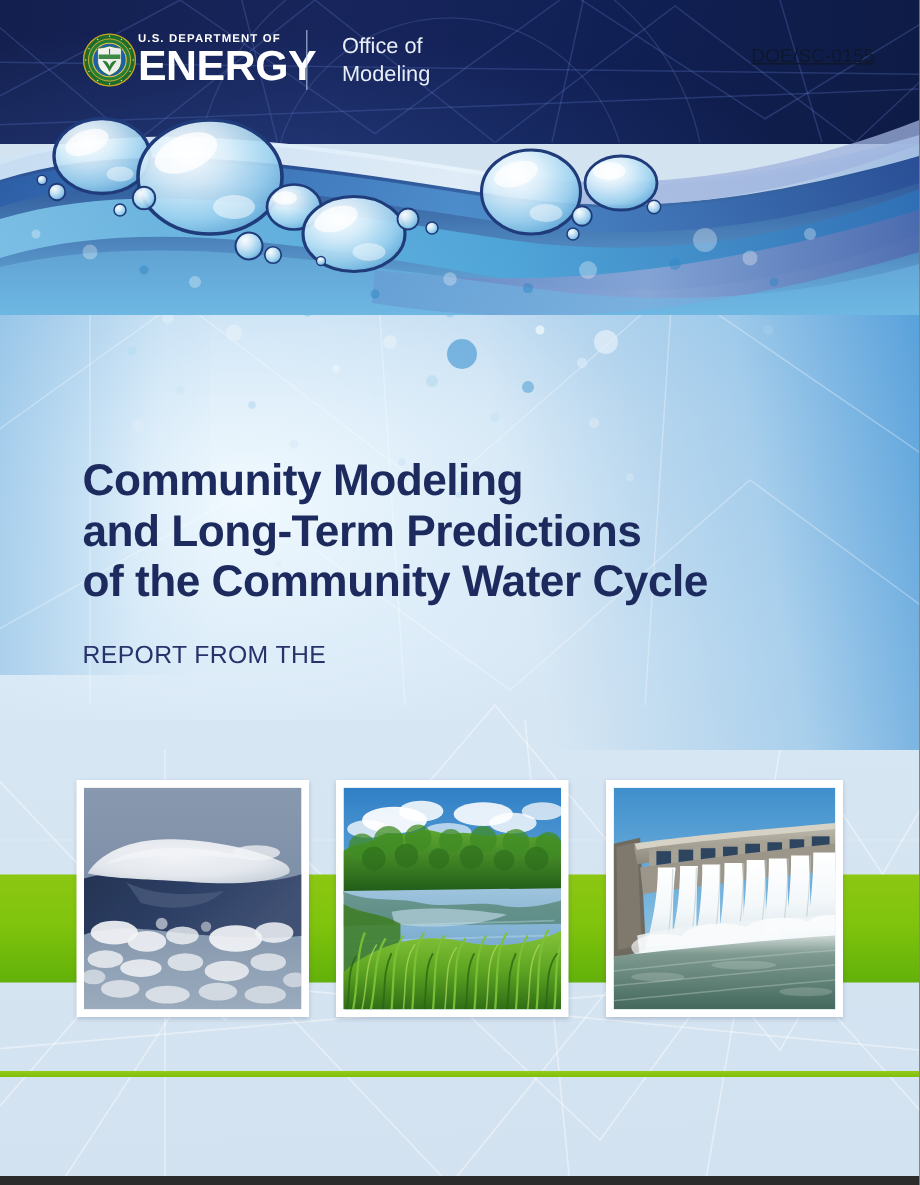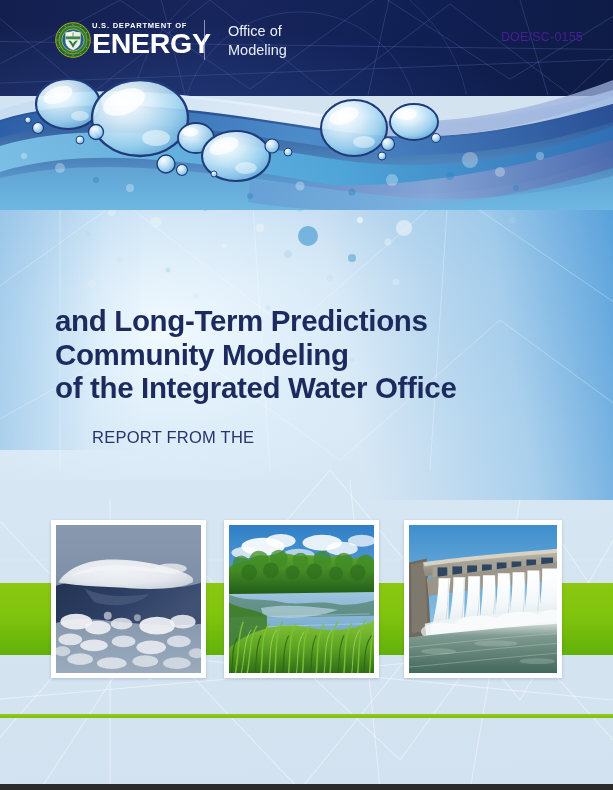--- a/index.html
+++ b/index.html
@@ -73,22 +73,23 @@
     position:absolute; left:204px; top:20px; width:1px; height:40px;
     background:rgba(190,205,235,0.65); z-index:6;
   }
   .office-of-science {
     position:absolute; left:228px; top:22px; z-index:6;
     font-size:14.5px; color:#e8eef8; line-height:18.5px;
     white-space:nowrap;
   }
   .report-number {
     position:absolute; right:30px; top:30px; z-index:6;
-    font-size:12.5px; color:#4c1d95; letter-spacing:0.2px;
+    font-size:12.5px; color:#0f172a; letter-spacing:0.2px;
     white-space:nowrap;
+    text-decoration:underline;
   }
 
   
   .wave-art {
     position:absolute; left:0; top:60px; width:613px; height:150px;
     z-index:4;
   }
 
   
   .bubble-field { position:absolute; left:0; top:150px; width:613px; height:330px; z-index:3; }
@@ -98,21 +99,21 @@
   .doc-title {
     font-size:29.5px; font-weight:bold; color:#1d2a5e;
     line-height:33.5px; letter-spacing:-0.35px;
   }
   .doc-title .tline { display:block; white-space:nowrap; }
   .subtitle-block { position:absolute; left:55px; top:428px; z-index:7; }
   .doc-subtitle {
     font-size:16.5px; color:#27336a; line-height:19.5px;
     letter-spacing:0.25px;
   }
-  .doc-subtitle .sline { display:block; white-space:nowrap;margin-left:37px; }
+  .doc-subtitle .sline { display:block; white-space:nowrap; }
 
   
   .green-bar {
     position:absolute; left:0; top:583px; width:613px; height:72px;
     background:linear-gradient(180deg,#8cc712 0%, #80c40d 45%, #62b10a 100%);
     z-index:5;
   }
   .green-rule {
     position:absolute; left:0; top:714px; width:613px; height:4px;
     background:linear-gradient(180deg,#95cb1a 0%, #7dbf0c 100%);
@@ -380,23 +381,23 @@
       <circle cx="352" cy="210" r="2" fill="#c6e0f2" opacity="0.5"></circle>
       <circle cx="186" cy="226" r="2" fill="#e0edf7" opacity="0.45"></circle>
       <circle cx="420" cy="168" r="2.6" fill="#d4e7f4" opacity="0.5"></circle>
       <circle cx="476" cy="40" r="3" fill="#bcdcf0" opacity="0.5"></circle>
       <circle cx="512" cy="70" r="3.5" fill="#a9d2ea" opacity="0.4"></circle>
     </g>
   </svg>
 
   <div class="title-block">
     <div class="doc-title">
+      <span class="tline">Community Modeling</span>
       <span class="tline">and Long-Term Predictions</span>
-      <span class="tline">Community Modeling</span>
-      <span class="tline">of the Integrated Water Office</span>
+      <span class="tline">of the Community Water Cycle</span>
     </div>
   </div>
 
   <div class="subtitle-block">
     <div class="doc-subtitle">
       <span class="sline">REPORT FROM THE</span>
     </div>
   </div>
 
   <div class="green-bar"></div>

